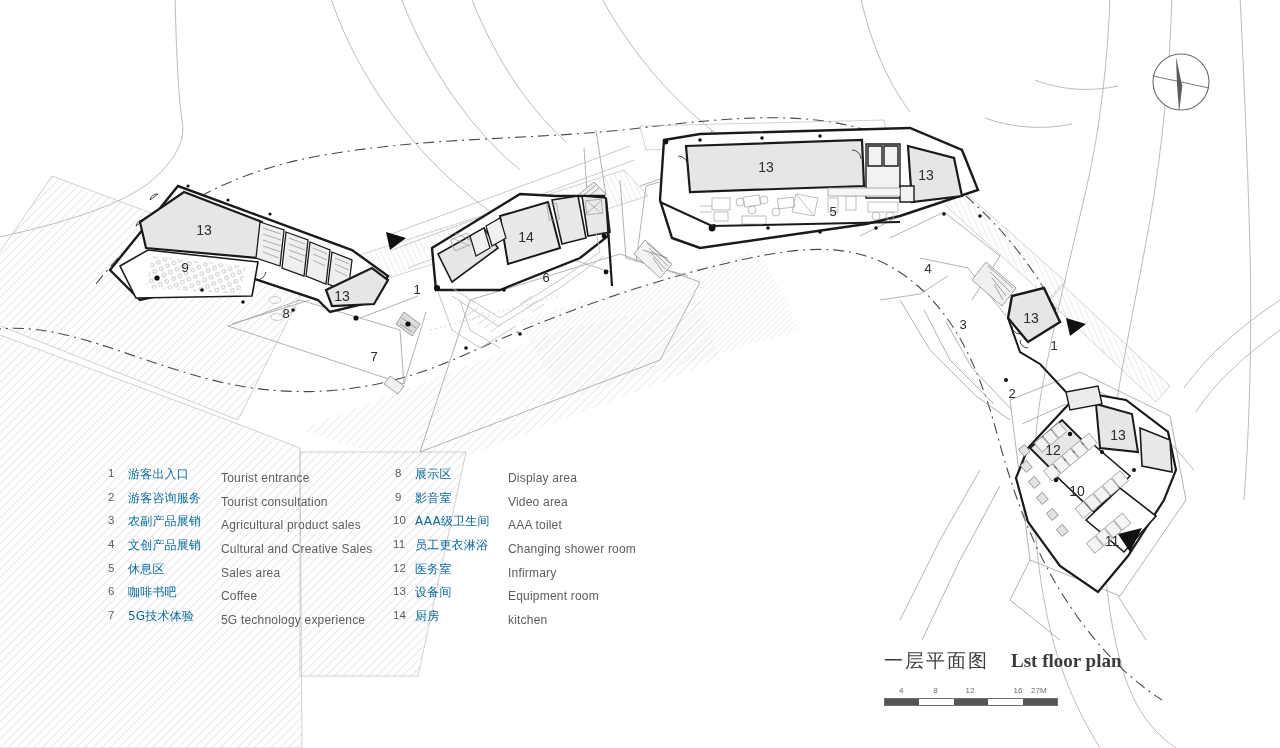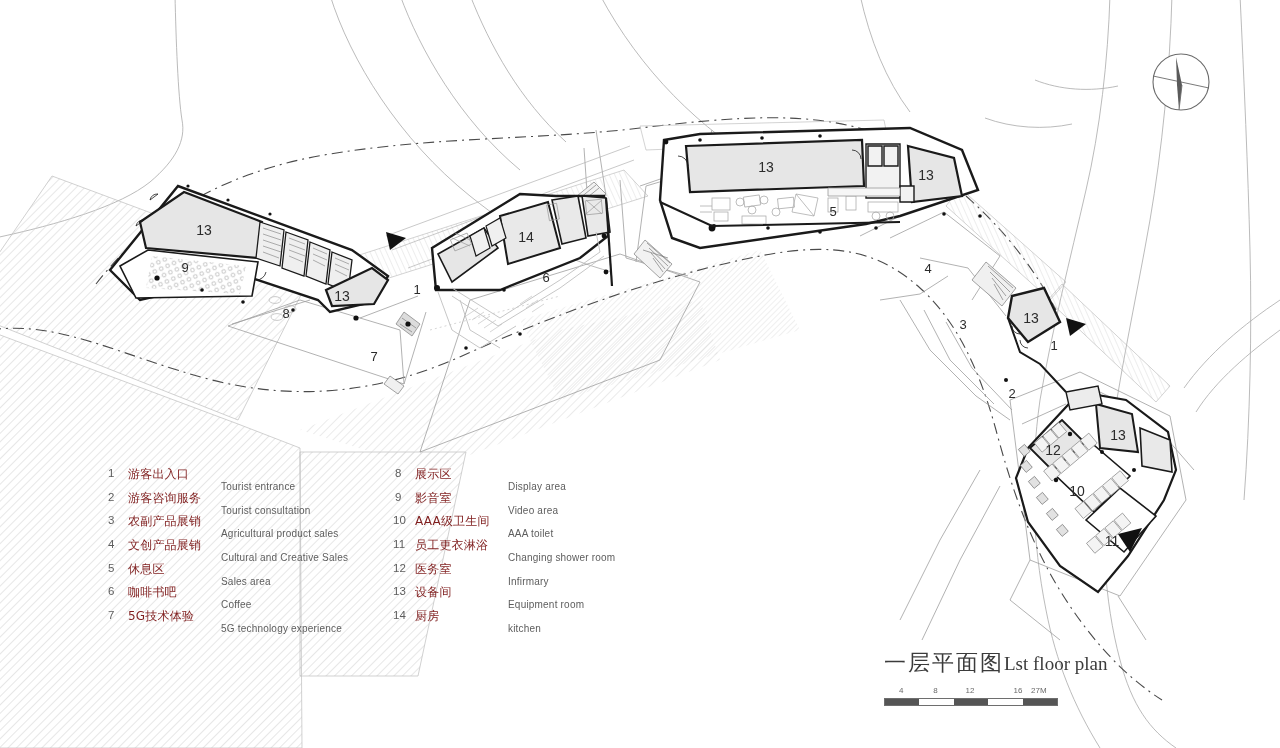--- a/index.html
+++ b/index.html
@@ -16,32 +16,32 @@
     position:absolute;left:108px;top:466px;width:560px;
     font-size:11.5px;color:#5d5d5d;letter-spacing:.2px;
   }
   .legend-col{position:absolute;top:0;}
   .legend-col.c1{left:0;}
   .legend-col.c2{left:287px;}
   .legend-row{height:23.7px;position:relative;white-space:nowrap;}
   .legend-num{position:absolute;left:0;top:1px;width:20px;text-align:left;font-size:11.5px;}
   .legend-num.wide{left:-2px;}
   .legend-cn{position:absolute;left:20px;top:0px;font-size:12px;
-             font-family:"DejaVu Sans","Liberation Sans",sans-serif;color:#7f1d1d;}
-  .legend-en{position:absolute;left:113px;top:15px;font-size:10px;color:#5d5d5d;}
+             font-family:"DejaVu Sans","Liberation Sans",sans-serif;color:#0369a1;}
+  .legend-en{position:absolute;left:113px;top:5px;font-size:12px;color:#5d5d5d;}
 
   
   #title-block{position:absolute;left:884px;top:648px;}
   #title-cn{
-    display:inline-block;font-size:22px;letter-spacing:2px;color:#3b3b3b;
+    display:inline-block;font-size:19px;letter-spacing:2px;color:#3b3b3b;
     font-family:"DejaVu Sans","Liberation Sans",sans-serif;vertical-align:baseline;
   }
   #title-en{
-    display:inline-block;font-size:19px;color:#3b3b3b;
-    font-family:"Liberation Serif","DejaVu Serif",serif;vertical-align:baseline;
+    display:inline-block;font-size:19px;color:#3b3b3b;margin-left:22px;
+    font-family:"Liberation Serif","DejaVu Serif",serif;vertical-align:baseline;font-weight:bold;
   }
   #scalebar{position:absolute;left:884px;top:686px;width:172px;height:24px;}
   .sb-tick{position:absolute;top:0;font-size:8px;color:#6a6a6a;transform:translateX(-50%);}
   .sb-bar{position:absolute;top:12px;left:0;height:6px;width:172px;
           border:.5px solid #6e6e6e;background:#ffffff;}
   .sb-seg{position:absolute;top:0;height:6px;background:#555;}
 
   
   .plabel{
     position:absolute;font-size:13px;color:#2b2b2b;

